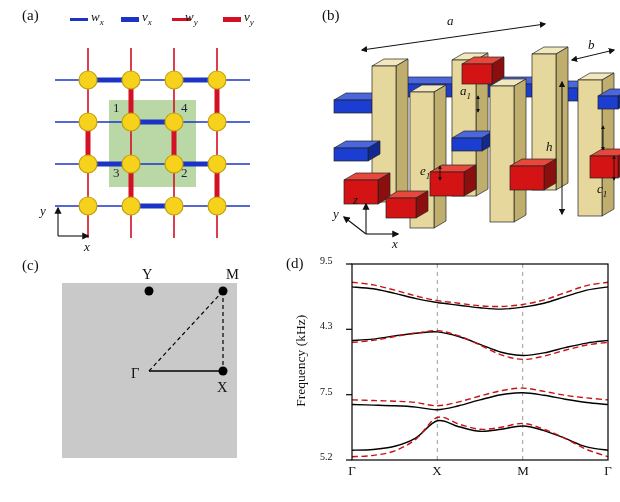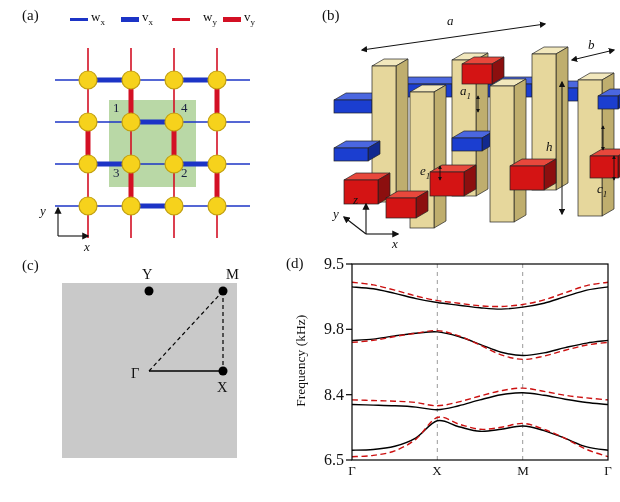--- a/index.html
+++ b/index.html
@@ -1,28 +1,28 @@
 <!DOCTYPE html>
 <html><head>
 <meta charset="utf-8">
 <style>
   html,body{margin:0;padding:0;background:#fff;}
   .fig{position:relative;width:620px;height:502px;background:#fff;overflow:hidden;
        font-family:"Liberation Serif","DejaVu Serif",serif;color:#111;}
   .fig svg{position:absolute;left:0;top:0;}
   .ov{position:absolute;line-height:1;white-space:nowrap;color:#111;}
   .plabel{font-size:15px;}
-  .leg{font-size:13px;}
+  .leg{font-size:13px;font-style:italic;}
   .leg sub,.dimlbl sub{font-size:9px;}
   .sw{position:absolute;}
   .num{font-size:13px;color:#1a2040;}
   .axlbl{font-size:13px;font-style:italic;}
   .dimlbl{font-size:13px;font-style:italic;}
   .bzlbl{font-size:14.5px;}
-  .tick{font-size:16px;text-align:right;}
+  .tick{font-size:10px;text-align:left;}
   .xtick{font-size:13px;text-align:center;}
   .ylab{font-size:13.5px;text-align:center;transform:rotate(-90deg);}
 </style>
 </head>
 <body>
 
 <div class="fig">
 
   <svg width="620" height="502" viewBox="0 0 620 502">
     <defs>
@@ -242,21 +242,21 @@
   <span class="ov plabel" style="left:22px;top:8px">(a)</span>
   <span class="ov plabel" style="left:322px;top:8px">(b)</span>
   <span class="ov plabel" style="left:22px;top:258px">(c)</span>
   <span class="ov plabel" style="left:286px;top:256px">(d)</span>
 
   <div class="sw" style="left:70px;top:18px;width:18px;height:2.5px;background:#1c34c6"></div>
   <span class="ov leg" style="left:91px;top:10px"><span>w</span><sub>x</sub></span>
   <div class="sw" style="left:121px;top:16.5px;width:18px;height:5px;background:#1c34c6"></div>
   <span class="ov leg" style="left:142px;top:10px"><span>v</span><sub>x</sub></span>
   <div class="sw" style="left:172px;top:18px;width:18px;height:2.5px;background:#d31024"></div>
-  <span class="ov leg" style="left:203px;top:10px"><span>w</span><sub>y</sub></span>
+  <span class="ov leg" style="left:185px;top:10px"><span>w</span><sub>y</sub></span>
   <div class="sw" style="left:223px;top:16.5px;width:18px;height:5px;background:#d31024"></div>
   <span class="ov leg" style="left:244px;top:10px"><span>v</span><sub>y</sub></span>
 
   <span class="ov num" style="left:113px;top:101px">1</span>
   <span class="ov num" style="left:181px;top:101px">4</span>
   <span class="ov num" style="left:113px;top:166px">3</span>
   <span class="ov num" style="left:181px;top:166px">2</span>
 
   <span class="ov axlbl" style="left:40px;top:204px">y</span>
   <span class="ov axlbl" style="left:84px;top:240px">x</span>
@@ -273,20 +273,20 @@
   <span class="ov axlbl" style="left:333px;top:207px">y</span>
   <span class="ov axlbl" style="left:392px;top:237px">x</span>
 
   <span class="ov bzlbl" style="left:131px;top:366px">Γ</span>
   <span class="ov bzlbl" style="left:217px;top:380px">X</span>
   <span class="ov bzlbl" style="left:226px;top:267px">M</span>
   <span class="ov bzlbl" style="left:142px;top:267px">Y</span>
 
   <div class="ov ylab" style="left:221px;top:354px;width:160px">Frequency (kHz)</div>
   <span class="ov tick" style="left:320px;top:256px;width:24px">9.5</span>
-  <span class="ov tick" style="left:320px;top:321px;width:24px">9.8</span>
-  <span class="ov tick" style="left:320px;top:387px;width:24px">8.4</span>
-  <span class="ov tick" style="left:320px;top:452px;width:24px">6.5</span>
+  <span class="ov tick" style="left:320px;top:321px;width:24px">4.3</span>
+  <span class="ov tick" style="left:320px;top:387px;width:24px">7.5</span>
+  <span class="ov tick" style="left:320px;top:452px;width:24px">5.2</span>
   <span class="ov xtick" style="left:345px;top:464px;width:14px">Γ</span>
   <span class="ov xtick" style="left:430px;top:464px;width:14px">X</span>
   <span class="ov xtick" style="left:516px;top:464px;width:14px">M</span>
   <span class="ov xtick" style="left:601px;top:464px;width:14px">Γ</span>
 </div>
 
 </body></html>

